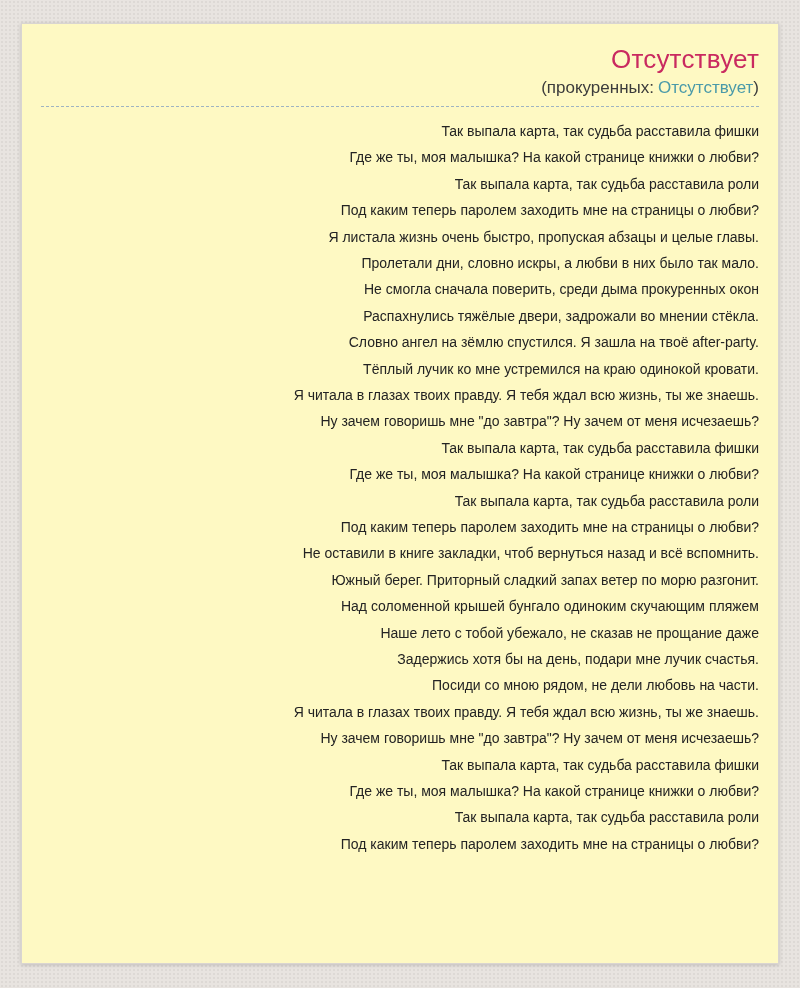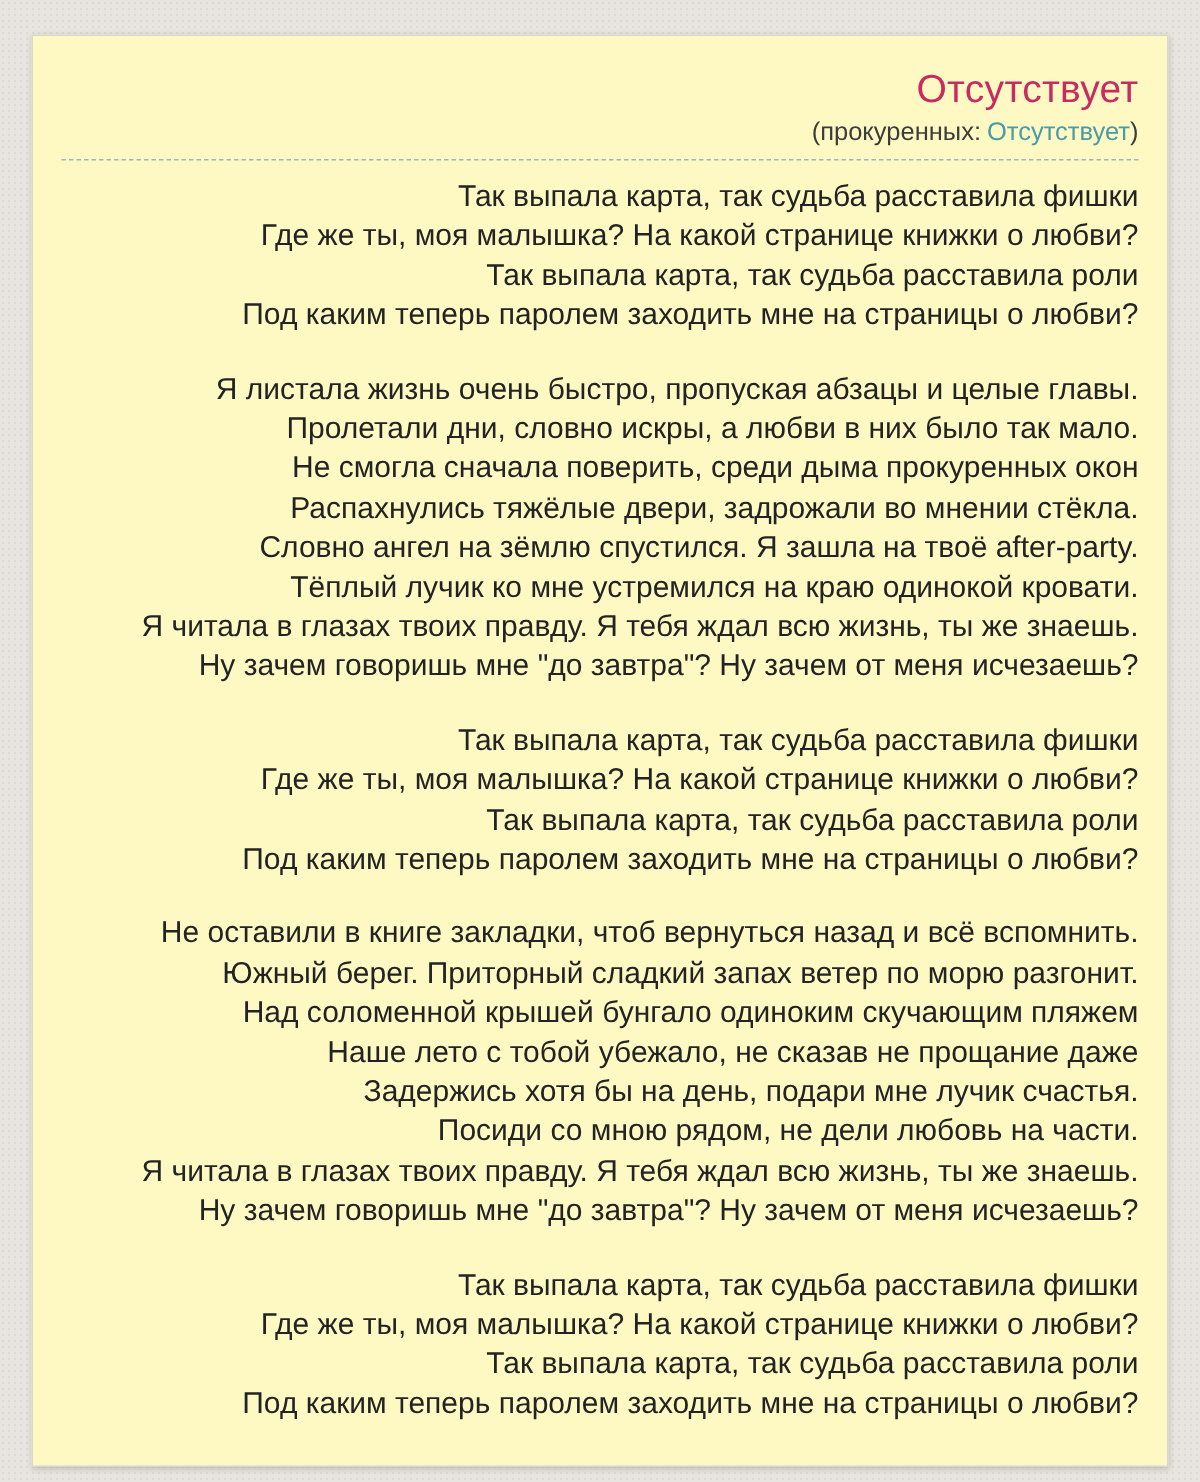--- a/index.html
+++ b/index.html
@@ -39,29 +39,28 @@
     color: #3c3c3c;
     border-bottom: 1px dashed #9fb4c2;
   }
   .artist-link {
     color: #4a9aa9;
     text-decoration: none;
     margin-left: 4px;
   }
   .lyrics {
     margin-top: 11px;
-    font-size: 20px;
+    font-size: 14px;
     line-height: 26.4px;
     color: #232323;
   }
   .stanza {
     white-space: pre-line;
   }
   .stanza + .stanza {
-    margin-top: 23px;
   }
 </style>
 </head>
 <body>
 
 <div class="card">
 
   <h1 class="song-title">Отсутствует</h1>
 
   <div class="artist-row">

